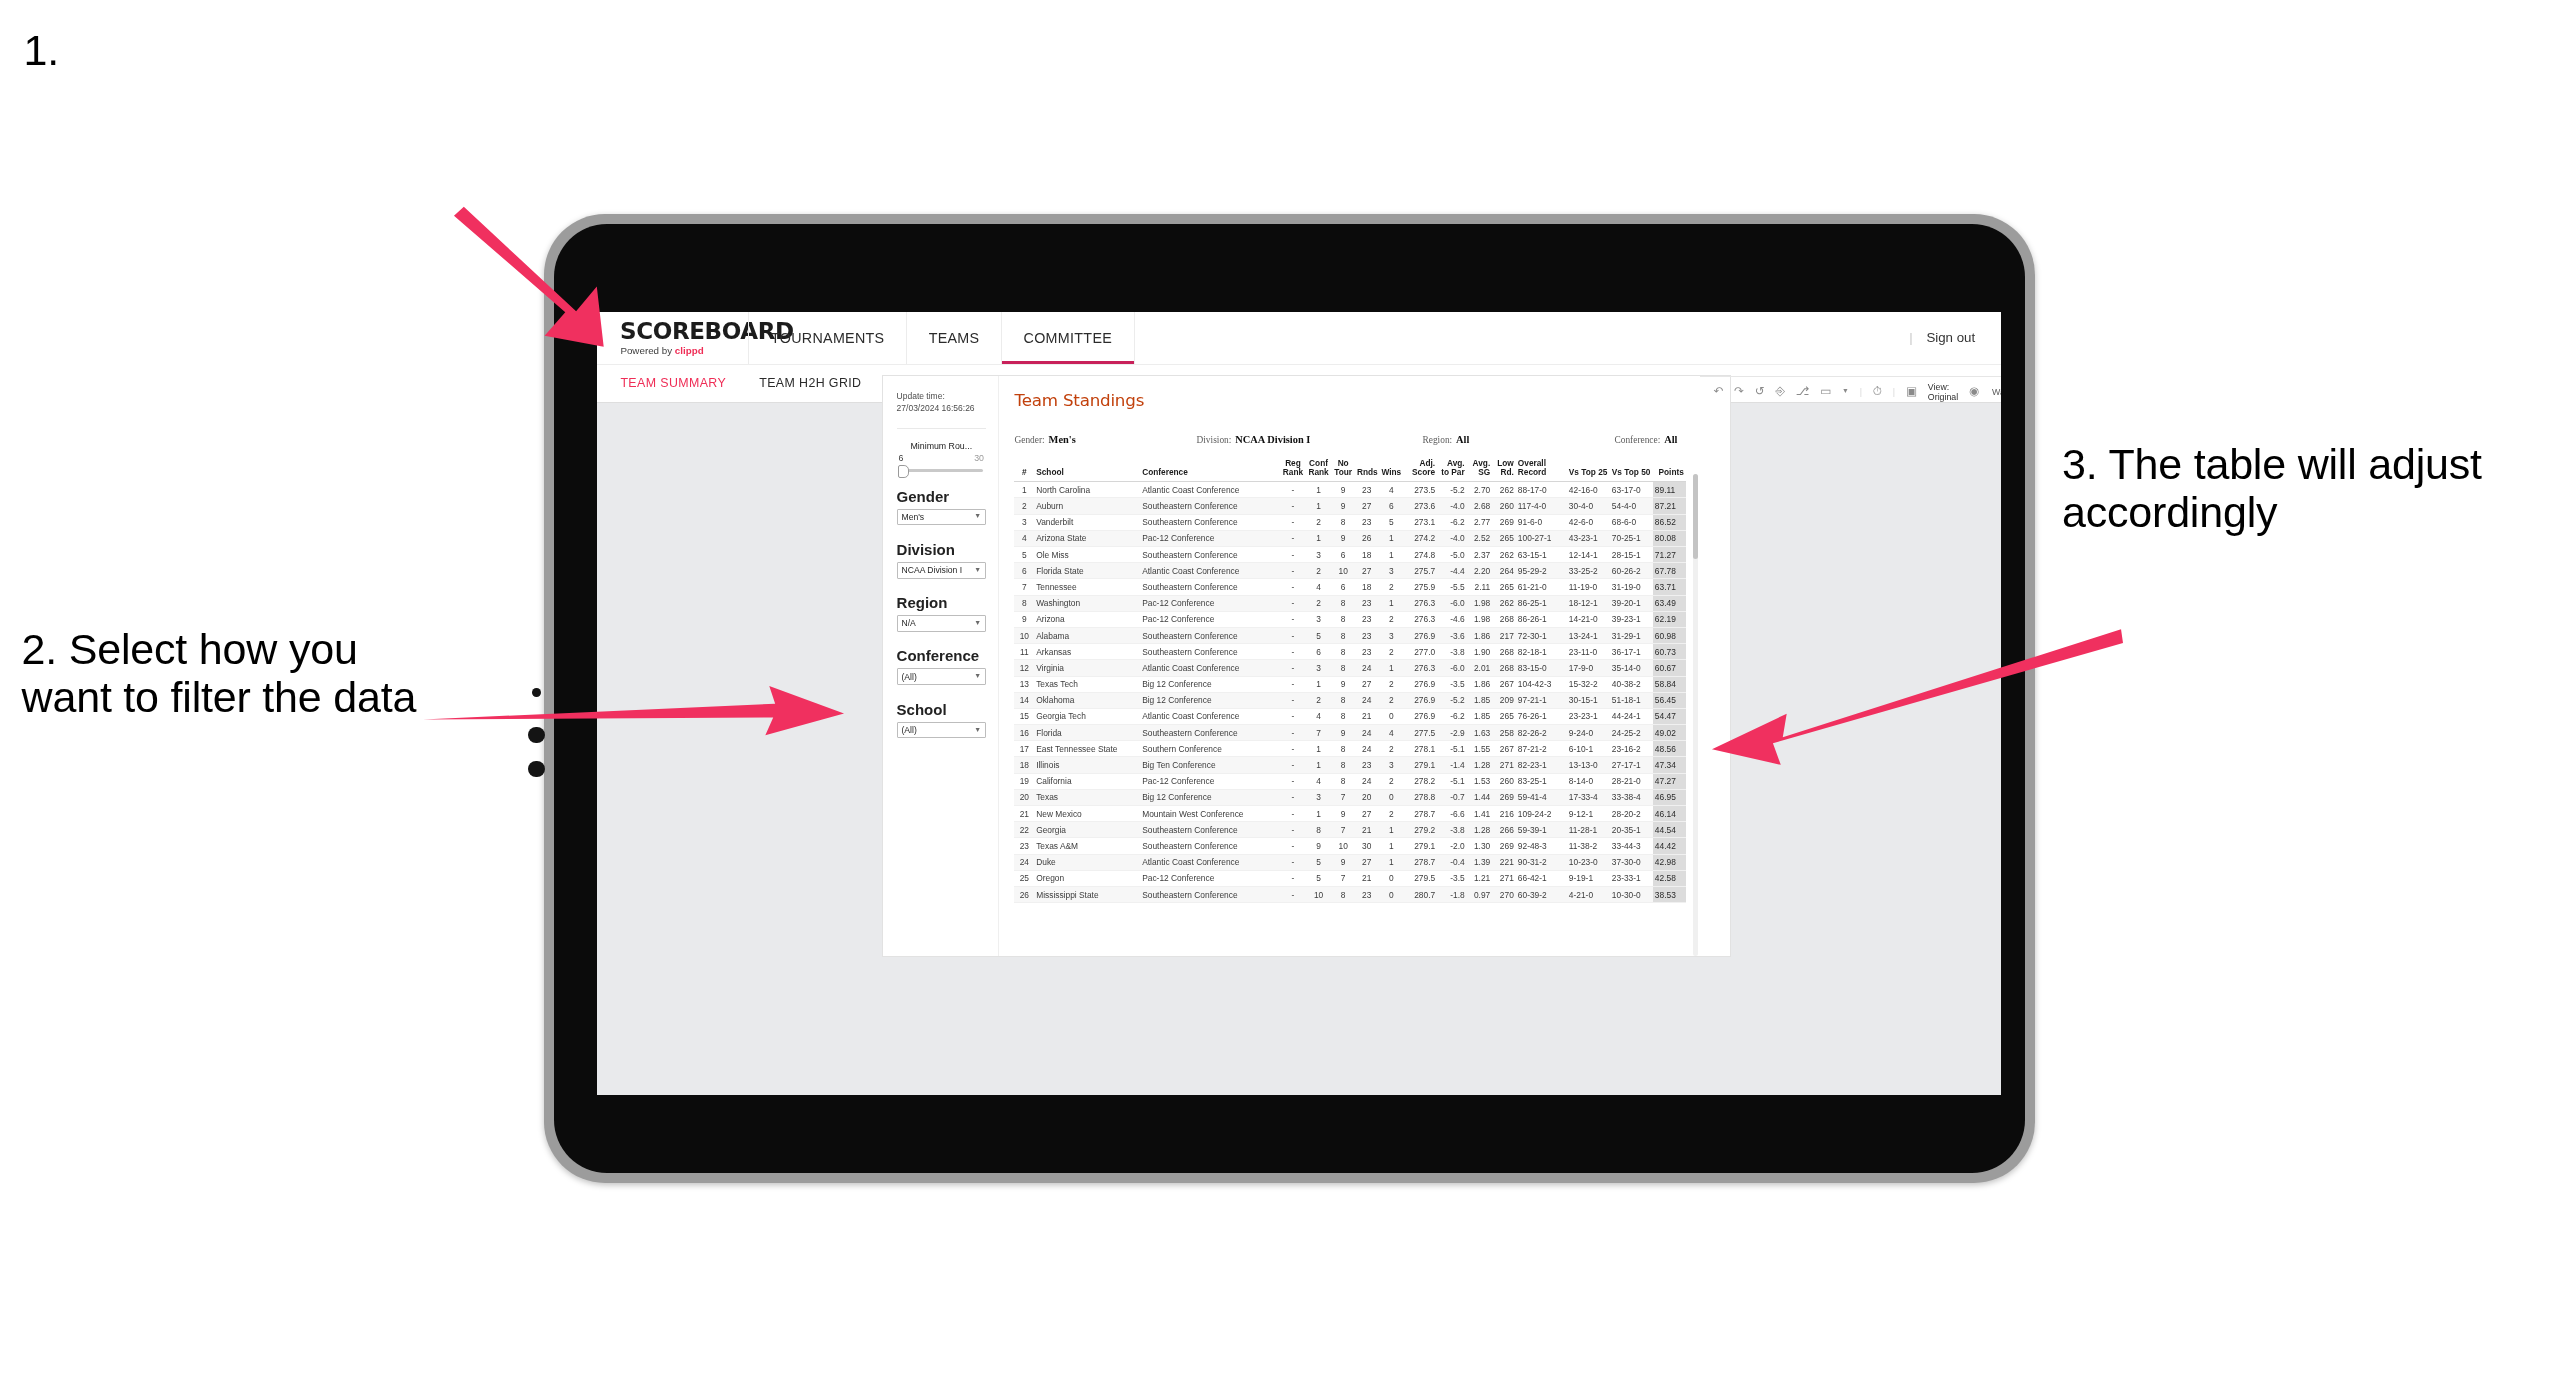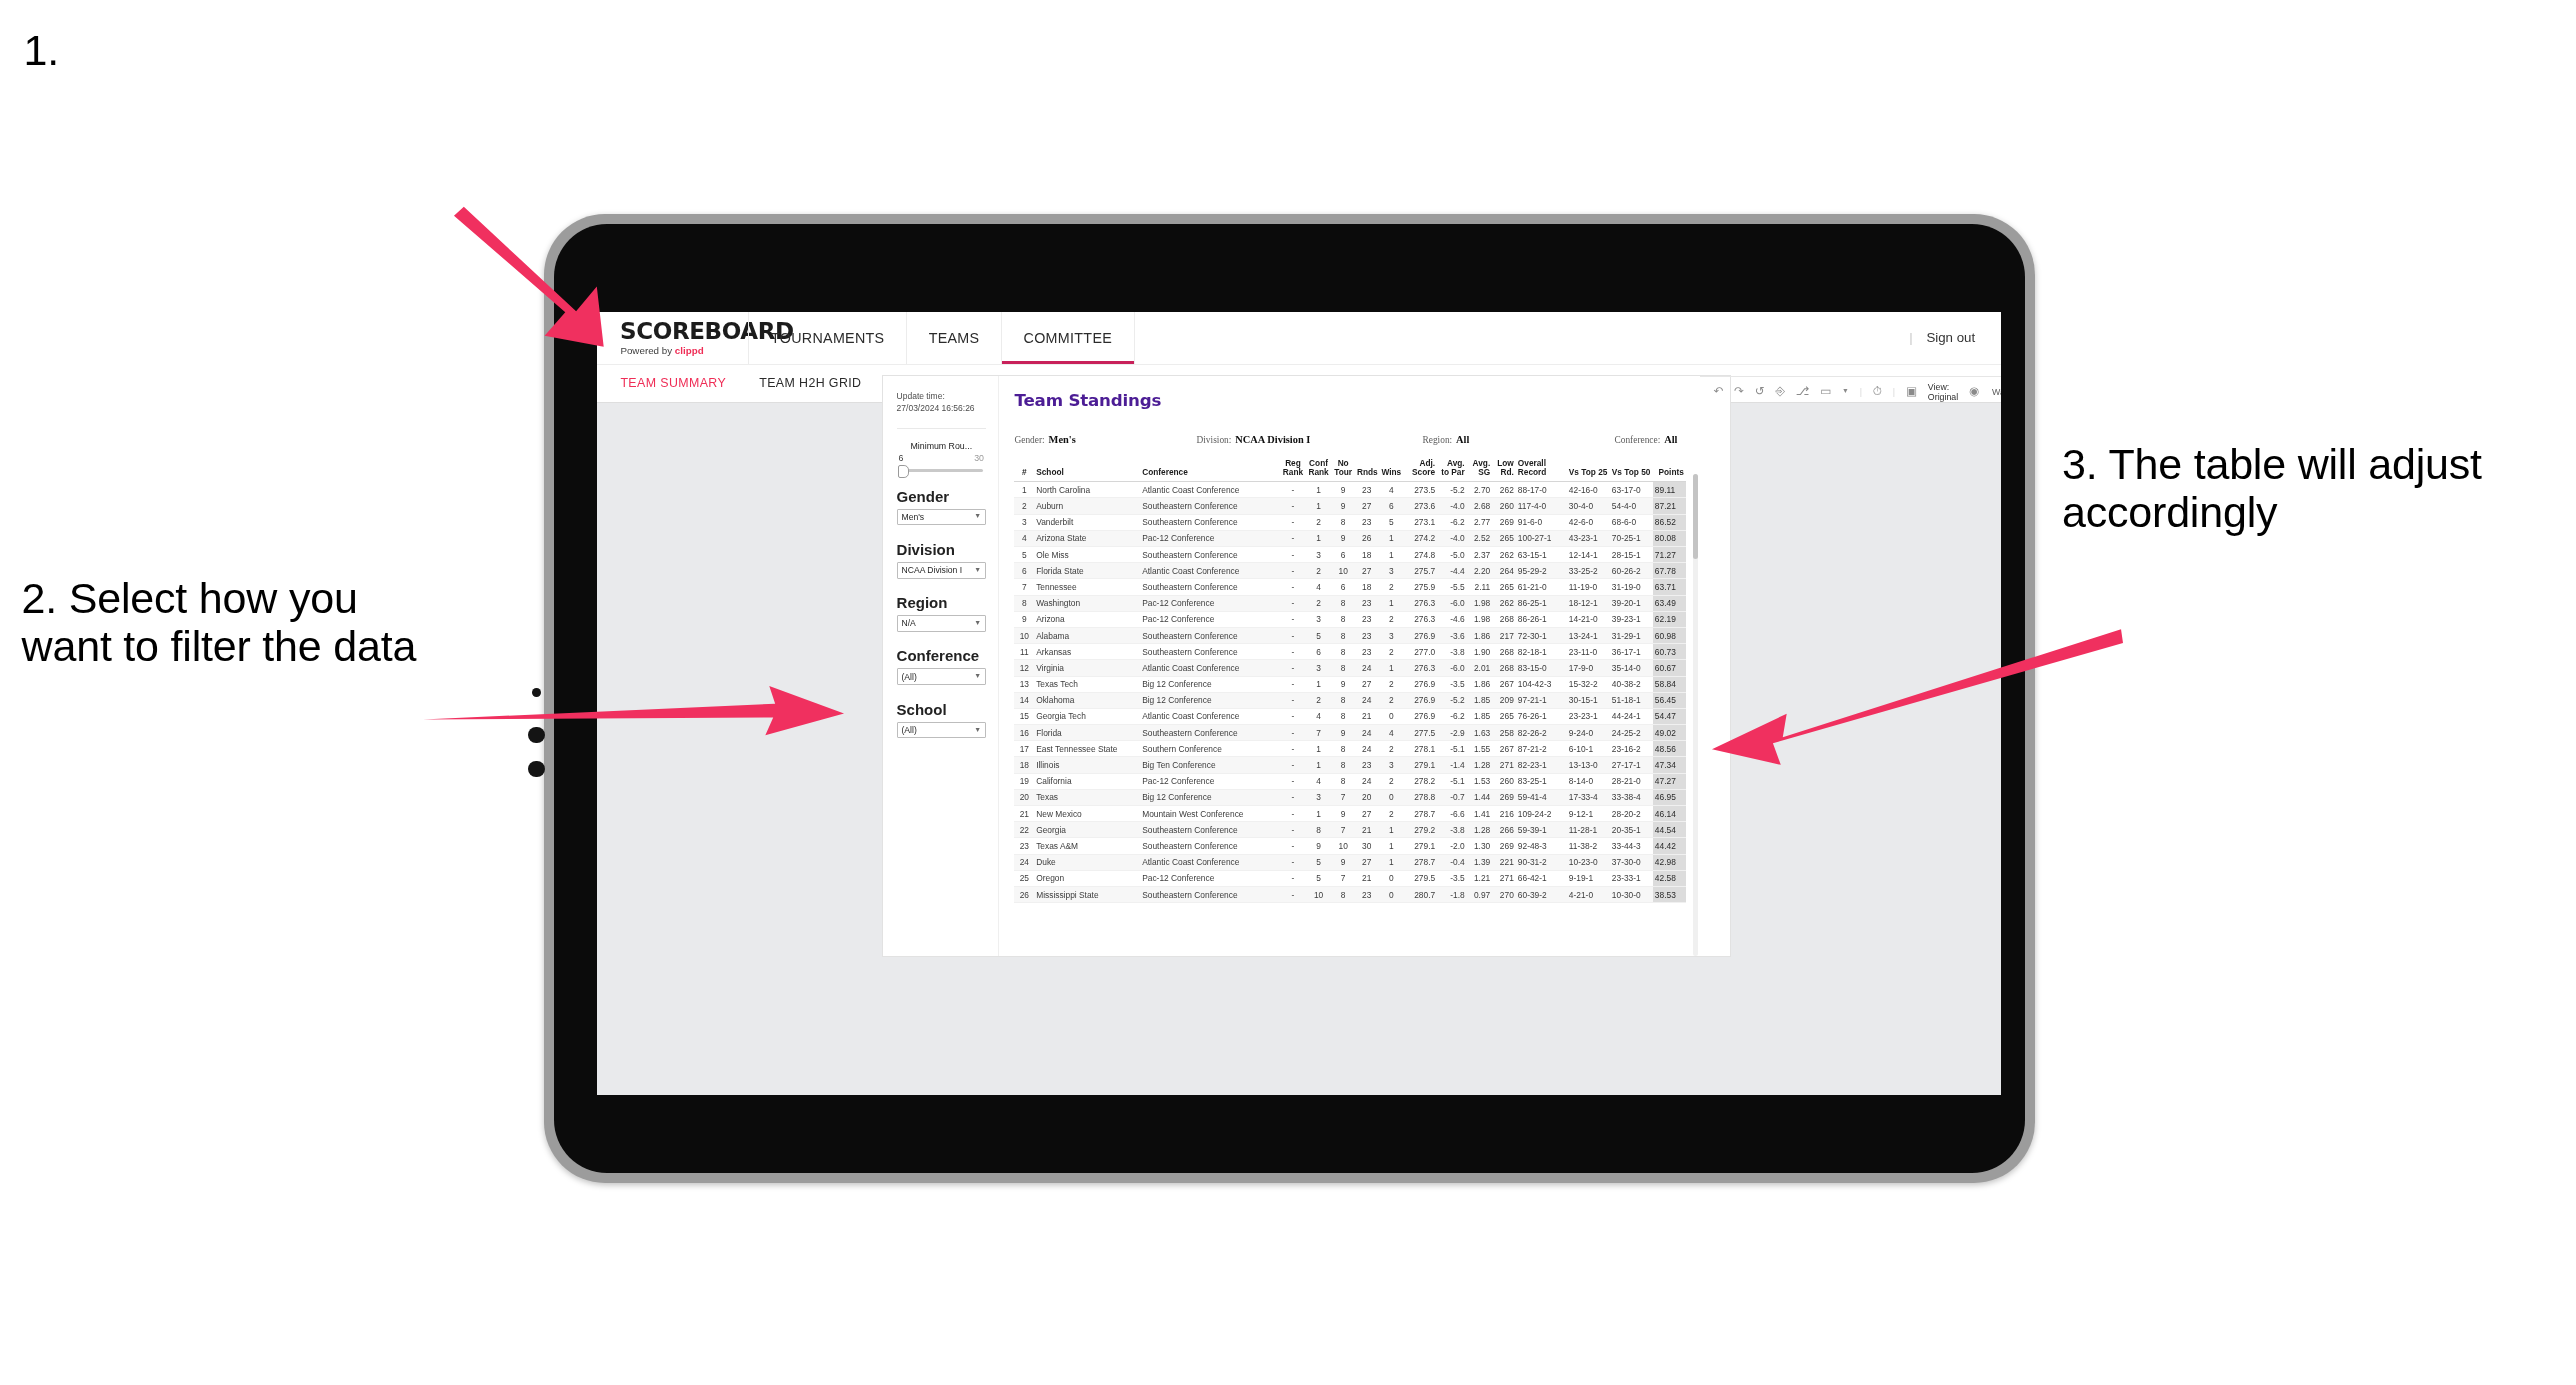--- a/index.html
+++ b/index.html
@@ -9,21 +9,21 @@
     -webkit-font-smoothing:antialiased;
   }
   .stage{position:relative;width:2576px;height:1386px;}
 
   
   .anno{position:absolute;color:#000;font-size:43px;line-height:1.12;letter-spacing:-0.2px;}
   .anno b{font-weight:700;}
   #anno1{left:23.6px;top:25.6px;width:511px;}
   #anno1 .num{position:absolute;left:0;top:0;}
   #anno1 .body{margin-left:61px;display:block;}
-  #anno2{left:21.6px;top:574px;width:413px;}
+  #anno2{left:21.6px;top:625px;width:413px;}
   #anno3{left:2062px;top:440px;width:511px;}
 
   
   .arrow{position:absolute;overflow:visible;}
   .arrow path,.arrow polygon{fill:#f0305f;}
 
   
   .tablet{
     position:absolute;left:544px;top:214px;width:1491px;height:969px;
     background:#9c9c9c;border-radius:61px;
@@ -89,21 +89,21 @@
   .slider-knob{position:absolute;left:-1px;top:-3.9px;width:8.8px;height:10.8px;background:#fff;
     border:1px solid #9a9a9a;border-radius:2px 4.9px 4.9px 2px;}
   .fgroup{margin-top:15.7px;}
   .sel{margin-top:2.9px;height:14.7px;border:1px solid #bdbdbd;background:#fff;border-radius:1px;
     display:flex;align-items:center;padding:0 3.9px;font-size:8.6px;color:#1f1f1f;position:relative;}
   .sel .cv{overflow:hidden;white-space:nowrap;}
   .sel .car{position:absolute;right:3.9px;font-size:6.9px;color:#6b6b6b;line-height:1;}
 
   
   .main{flex:1;min-width:0;display:flex;flex-direction:column;padding:13.8px 0 0 15.7px;}
-  .viz-title{font-size:16.7px;font-weight:700;color:#4c1d95;letter-spacing:-0.2px;
+  .viz-title{font-size:16.7px;font-weight:400;color:#c2410c;letter-spacing:-0.2px;
     font-family:"DejaVu Sans",sans-serif;}
   .meta{display:flex;margin-top:25px;font-size:9.4px;color:#5d5d5d;font-family:Liberation Serif, serif;}
   .meta .m{display:flex;gap:3.9px;}
   .meta .m:nth-child(1){width:182px;}
   .meta .m:nth-child(2){width:226px;}
   .meta .m:nth-child(3){width:192px;}
   .meta .mv{color:#101010;font-weight:700;font-size:10.4px;line-height:1;}
   .meta .mv.norm{font-weight:700;}
 
   

